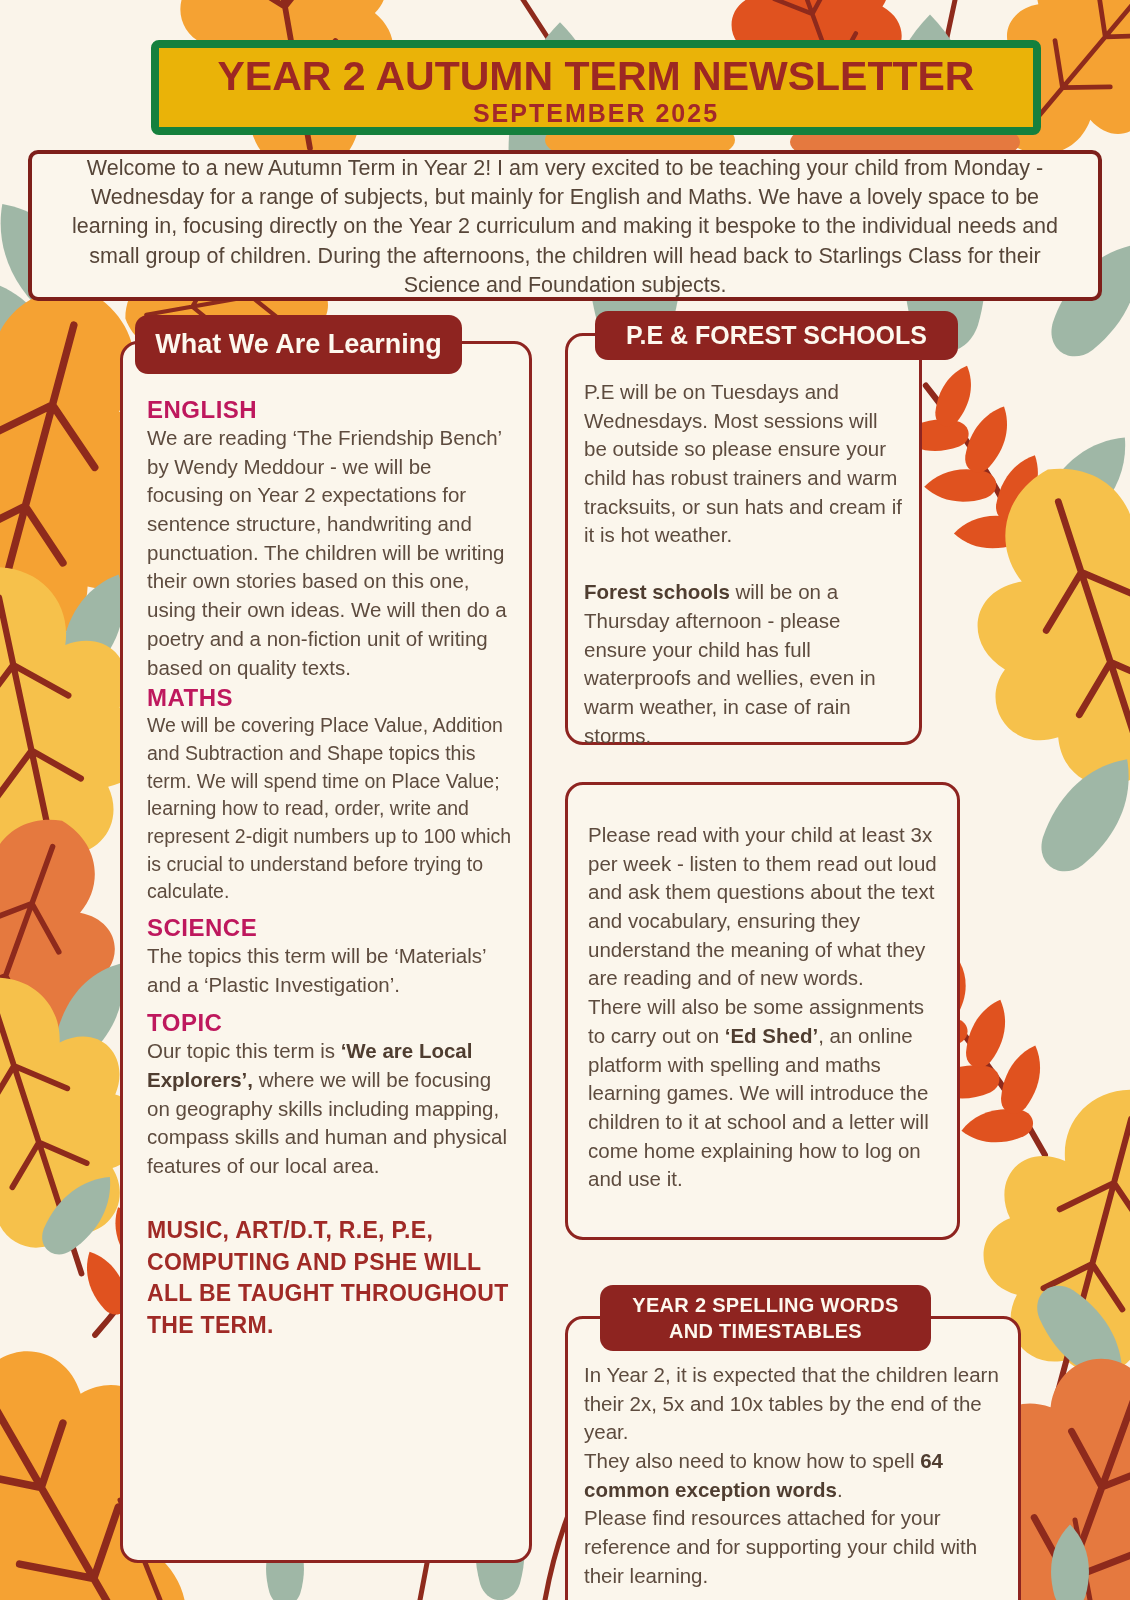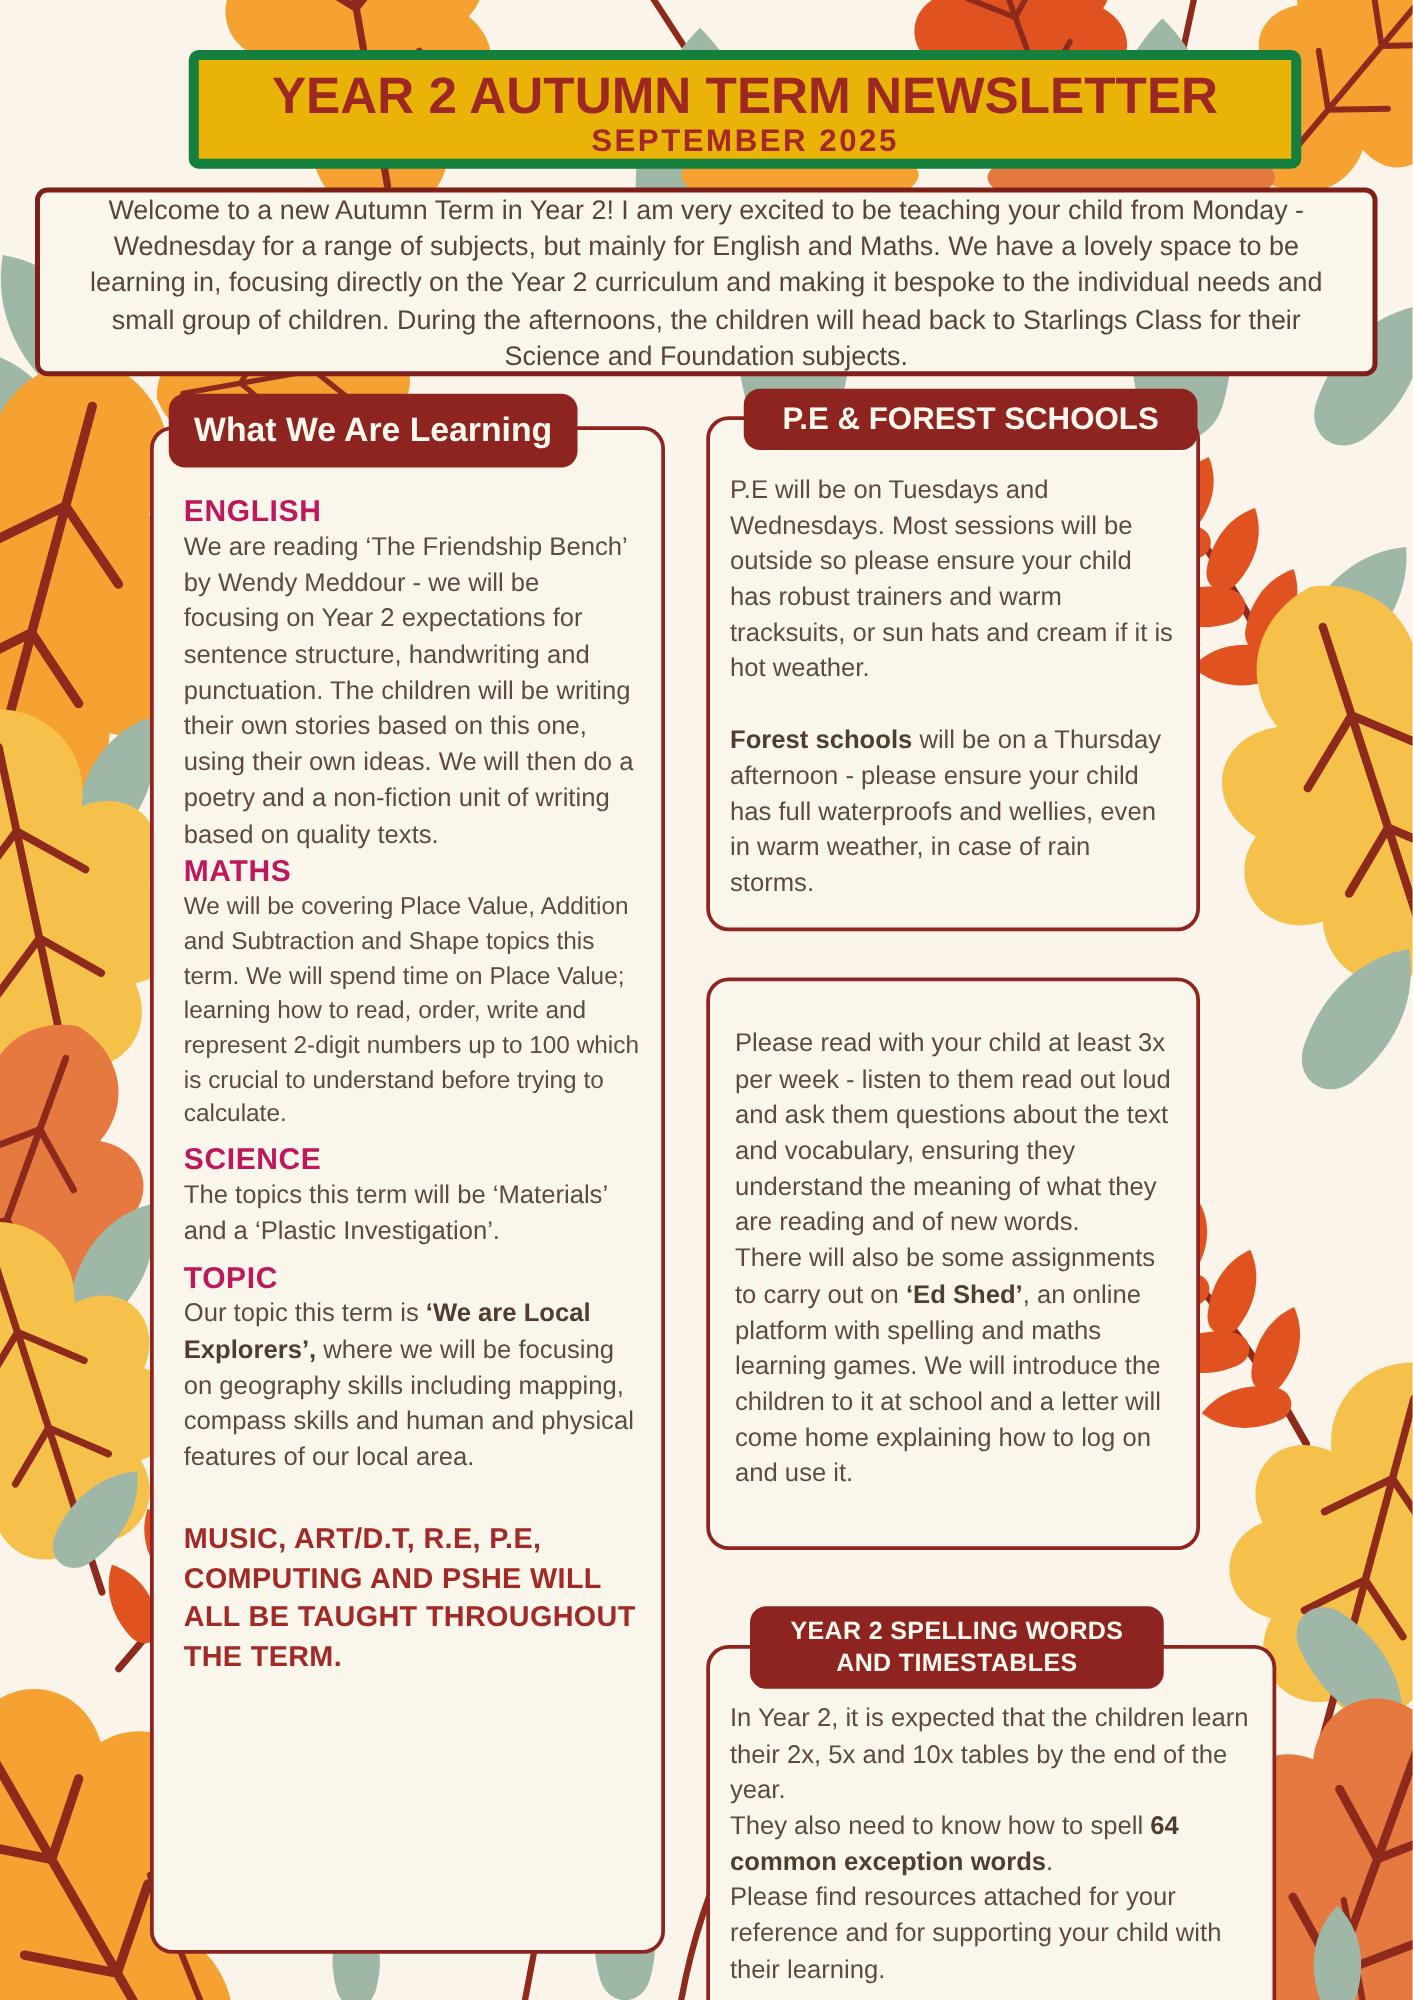--- a/index.html
+++ b/index.html
@@ -45,21 +45,21 @@
   .left-panel .tab{left:12px;top:-29px;width:327px;height:59px;font-size:27px;}
   .left-body{padding:52px 16px 0 24px;}
   .sec-heading{margin:0;font-size:24px;font-weight:800;color:#be185d;letter-spacing:0.5px;}
   .body-text{margin:0;font-size:20.5px;line-height:1.40;color:#5d4b3e;}
   .body-text b{color:#4f3d30;}
   .maths-text{font-size:19.5px;line-height:1.42;}
   .mt2{margin-top:2px;} .mt8{margin-top:8px;} .mt10{margin-top:10px;}
   .left-footer{
     margin:34px 0 0;font-size:23px;line-height:1.38;font-weight:800;color:#a02a26;letter-spacing:0.3px;
   }
-  .pe-panel{left:565px;top:333px;width:395px;height:412px;}
+  .pe-panel{left:565px;top:333px;width:357px;height:412px;}
   .pe-panel .tab{left:27px;top:-25px;width:363px;height:49px;font-size:25px;}
   .pe-body{padding:42px 14px 0 16px;}
   .para-gap{margin-top:28px;}
   .hw-panel{left:565px;top:782px;width:395px;height:458px;}
   .hw-panel .tab{left:32px;top:-29px;width:330px;height:47px;font-size:26px;}
   .hw-body{padding:36px 12px 0 20px;}
   .sp-panel{left:565px;top:1316px;width:456px;height:313px;}
   .sp-panel .tab{left:32px;top:-34px;width:331px;height:66px;font-size:20px;line-height:1.3;letter-spacing:0.3px;}
   .sp-body{padding:42px 8px 0 16px;}
 </style>

